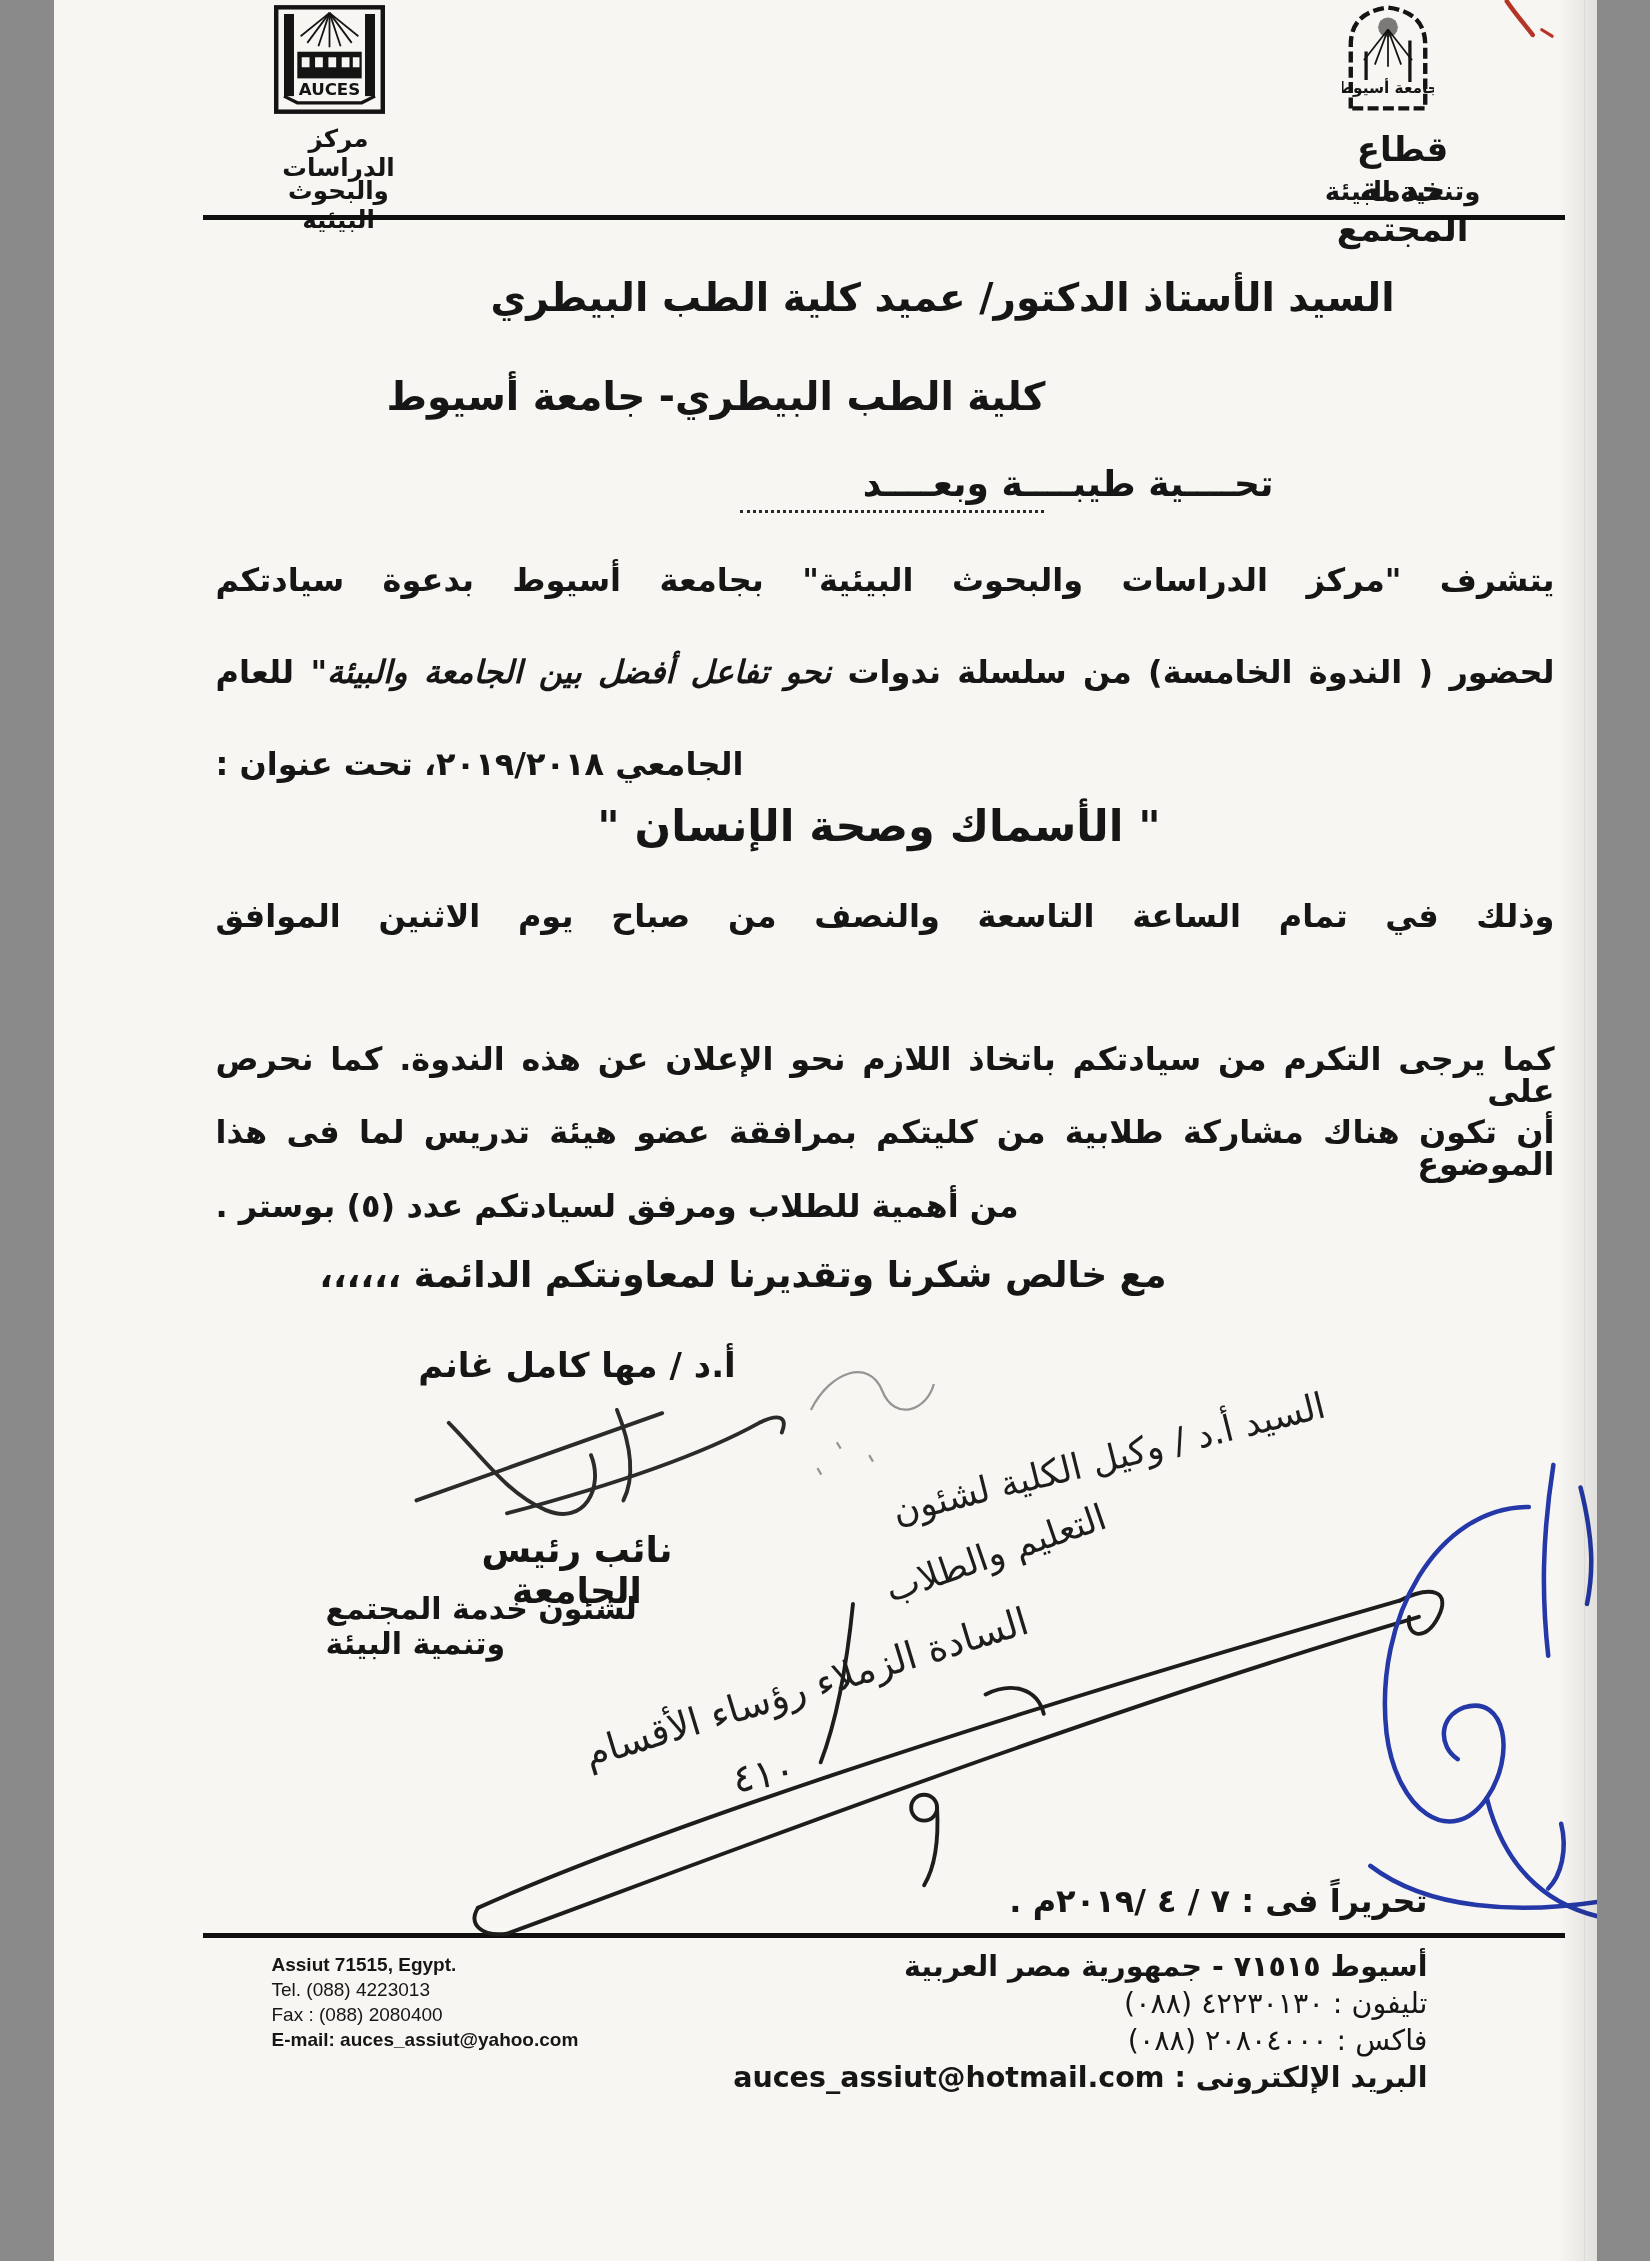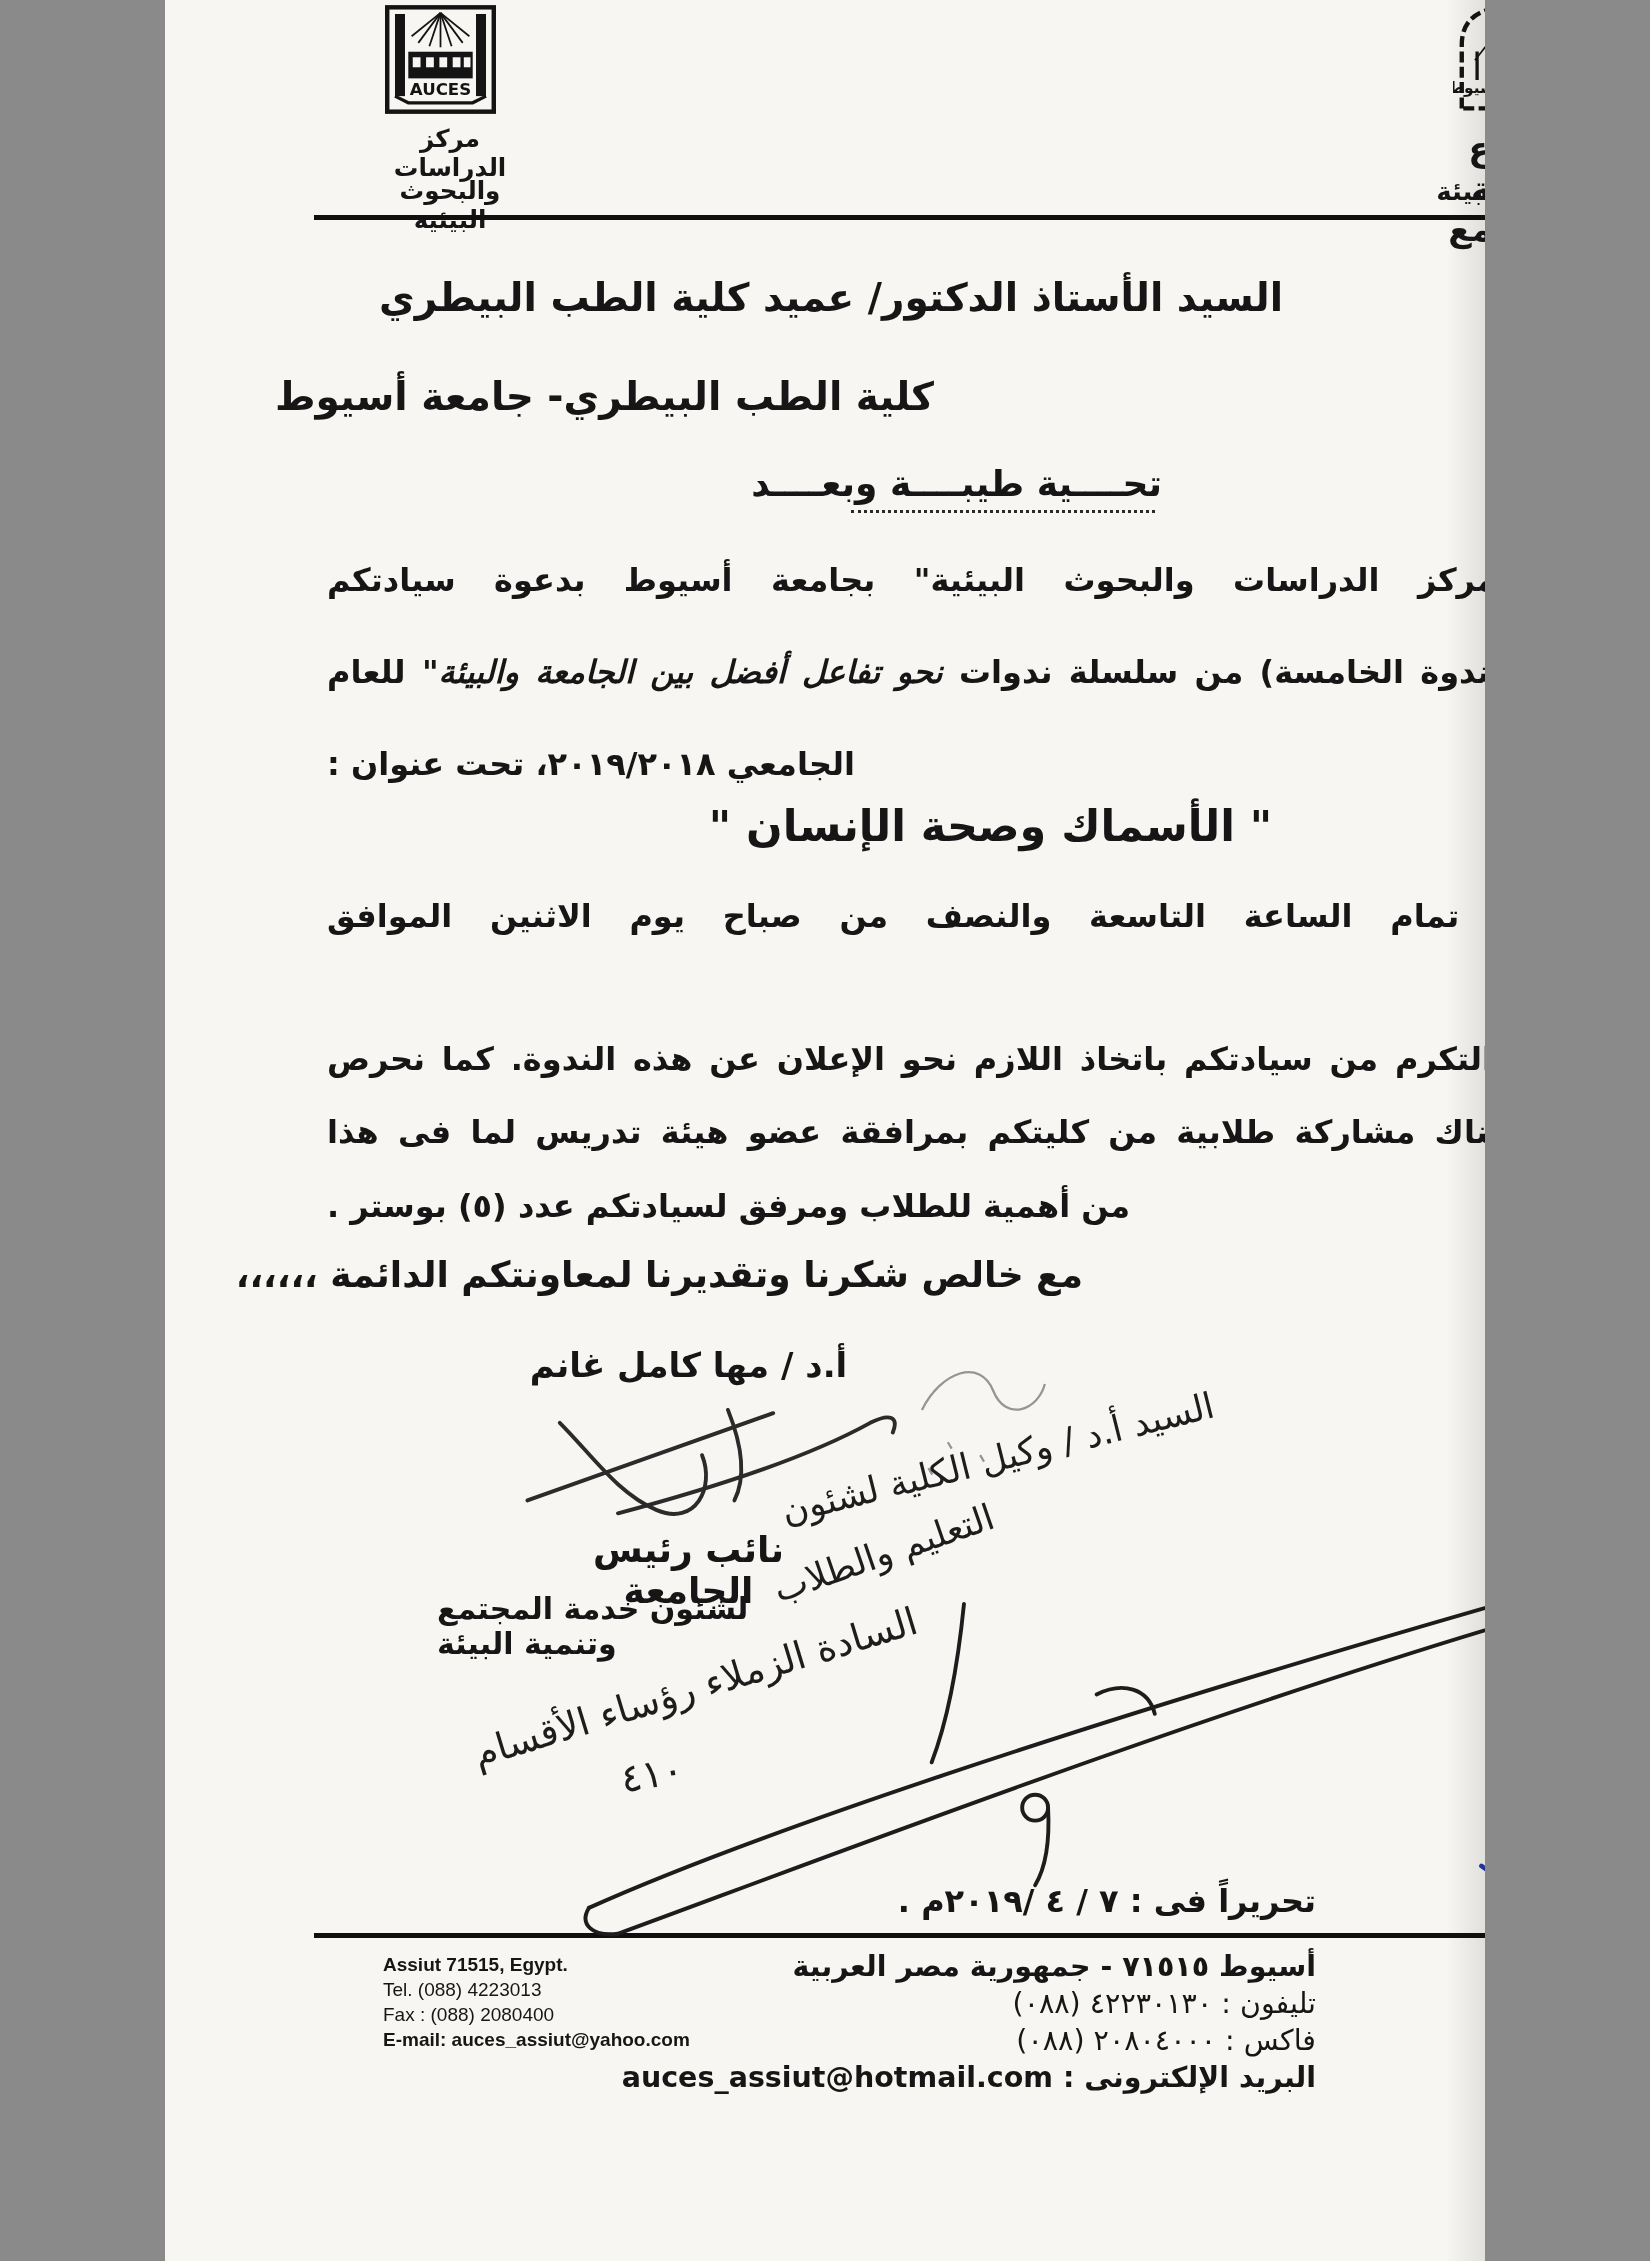--- a/index.html
+++ b/index.html
@@ -1,18 +1,18 @@
 <!DOCTYPE html>
 <html style="font-size:10.3px"><head>
 <meta charset="utf-8">
 <style>
   html,body{margin:0;padding:0;background:#8a8a8a;}
   .page{
     position:relative;
-    width:1320px;height:2261px;
+    width:1543px;height:2261px;
     margin:0 auto;
     background:#f8f6f2;
     font-family:"DejaVu Sans",sans-serif;
     color:#161616;
     overflow:hidden;
   }
   .abs{position:absolute;}
   .ar{direction:rtl;}
   
   .logo-label{width:168px;text-align:center;font-size:24.6px;font-weight:bold;}
@@ -23,21 +23,21 @@
   
   .greet{right:323px;top:463px;font-size:36px;font-weight:bold;}
   .greet-dots{left:686px;top:510px;width:304px;border-bottom:3.9px dotted #2a2a2a;height:0;}
   
   .pline{left:162px;width:1339px;font-size:32px;font-weight:bold;line-height:1.0;}
   .just{text-align:justify;text-align-last:justify;}
   .rgt{text-align:left;}
   .spread{word-spacing:10.3px;}
   .series-italic{font-style:italic;}
   .doc-title{left:0;top:801px;width:1651px;text-align:center;font-size:43px;font-weight:bold;letter-spacing:0.6px;}
-  .closing{right:402px;top:1254px;font-size:36px;font-weight:bold;text-align:center;}
+  .closing{right:430px;top:1254px;font-size:36px;font-weight:bold;text-align:center;}
   
   .sig-name{left:349px;top:1345px;width:349px;text-align:center;font-size:34px;font-weight:bold;}
   .sig-title1{left:362px;top:1529px;width:323px;text-align:center;font-size:36px;font-weight:bold;}
   .sig-title2{left:272px;top:1591px;width:388px;text-align:left;font-size:30px;font-weight:bold;}
   
   .hand{font-weight:normal;color:#1d1d1d;font-size:36px;transform-origin:right center;}
   .hw1{right:272px;top:1384px;transform:rotate(-14deg);}
   .hw2{right:492px;top:1495px;transform:rotate(-19deg);}
   .hw3{right:569px;top:1598px;transform:rotate(-17deg);font-size:38px;}
   .hwnum{right:802px;top:1746px;transform:rotate(-10deg);font-size:39px;}

